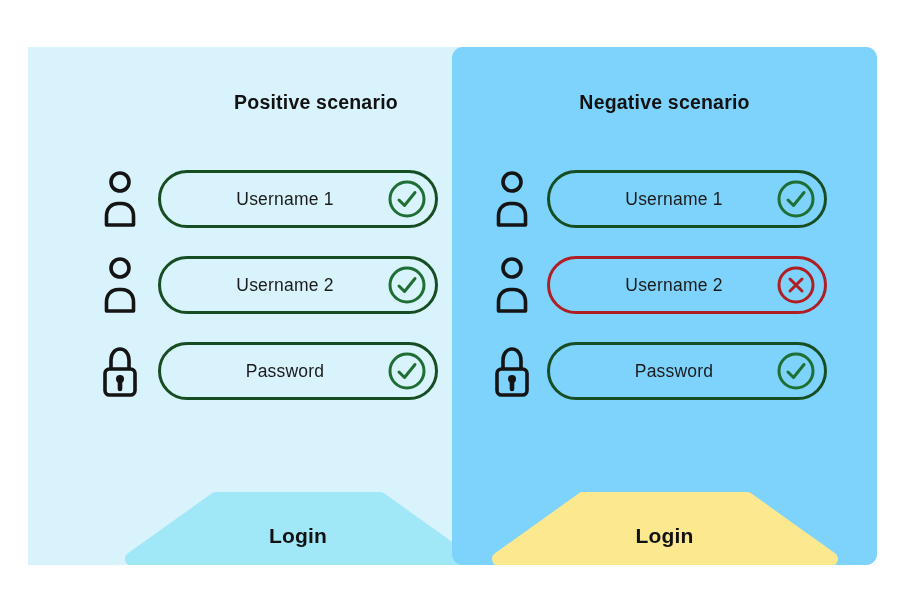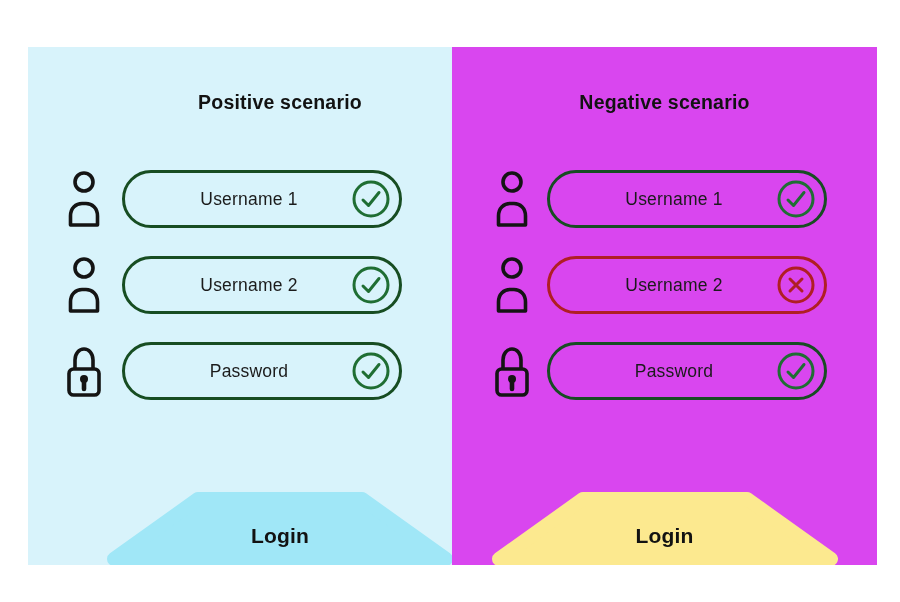--- a/index.html
+++ b/index.html
@@ -1,22 +1,22 @@
 <!DOCTYPE html>
 <html><head>
 <meta charset="utf-8">
 <style>
   html,body{margin:0;padding:0;}
   body{
     width:900px;height:602px;position:relative;background:#ffffff;
     font-family:"Liberation Sans", sans-serif;color:#141414;overflow:hidden;
   }
   .panel{position:absolute;top:47px;height:518px;overflow:hidden;}
-  .panel-positive{left:28px;width:504px;background:#d8f3fb;}
-  .panel-negative{left:452px;width:425px;background:#d946ef;}
+  .panel-positive{left:28px;width:504px;background:#d8f3fb;padding-left:36px;}
+  .panel-negative{left:452px;width:425px;background:#7dd3fc;border-radius:11px;}
 
   .panel-title{
     margin-top:44px;text-align:center;font-size:19.5px;font-weight:bold;
     letter-spacing:.2px;color:#121212;
   }
 
   .rows{margin-top:56px;display:flex;flex-direction:column;gap:28px;}
   .row{display:flex;align-items:center;}
   .panel-positive .row{padding-left:34px;}
   .panel-negative .row{padding-left:38px;}

